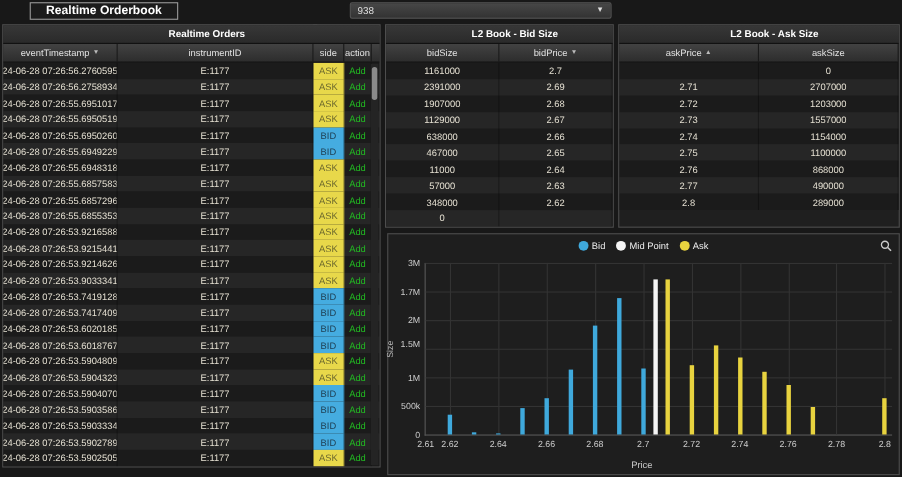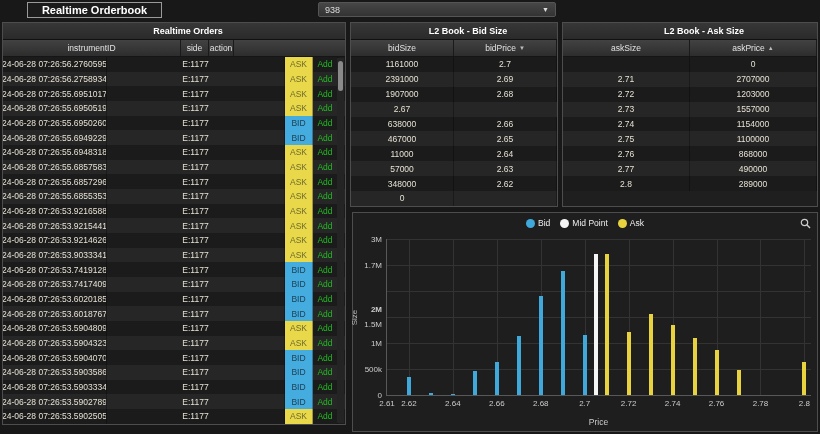--- a/index.html
+++ b/index.html
@@ -43,37 +43,38 @@
   .magnifier{position:absolute;top:5px;right:6px;cursor:pointer;}
 
   .yaxis{position:absolute;left:0;top:26px;width:31px;height:157px;}
   .ylab{position:absolute;right:2px;font-size:8px;color:#ccc;white-space:nowrap;}
   .ylabel{position:absolute;left:-6px;top:100px;transform:rotate(-90deg);font-size:8px;color:#bbb;}
   .plot{position:absolute;left:33px;top:26px;width:425px;height:157px;border-left:1px solid #585858;border-bottom:1px solid #585858;}
   .gridh{position:absolute;left:0;right:0;height:1px;background:#333;}
   .gridv{position:absolute;top:0;bottom:0;width:1px;background:#333;}
   .xlab{position:absolute;top:160px;transform:translateX(-50%);font-size:8px;color:#ccc;}
   .bar{position:absolute;bottom:0;width:4px;}
-  .xtitle{position:absolute;left:33px;top:204px;width:425px;text-align:center;font-size:8.5px;color:#ccc;}
+  .xtitle{position:absolute;left:18px;top:204px;width:425px;text-align:center;font-size:8.5px;color:#ccc;}
 </style>
 </head>
 <body>
 
 <div class="titlebox">
   <span>Realtime Orderbook</span>
 </div>
 <div class="source-label">Source</div>
 <div class="dropdown">
   <span>938</span>
   <span class="caret">▼</span>
 </div>
 
 <div class="panel" id="orders-panel">
   <div class="panel-title">Realtime Orders</div>
   <div class="thead">
+      <div class="th" style="width: 104px;">eventTimestamp<span class="sort">▼</span></div>
       <div class="th" style="width: 178px;">instrumentID</div>
       <div class="th" style="width: 28px;">side</div>
       <div class="th" style="width: 25px;">action</div>
     </div>
   <div class="tbody">
       <div class="tr odd" style="height: 14.68px;">
         <div class="td" style="width: 104px;">2024-06-28 07:26:56.276059590</div>
         <div class="td" style="width: 178px;">E:1177</div>
         <div class="td side-ASK" style="width: 28px;">ASK</div>
         <div class="td action-cell" style="width: 25px;">Add</div>
@@ -241,20 +242,21 @@
       </div>
       <div class="tr even" style="height: 14.9px;">
         <div class="td" style="width: 103px;">2391000</div>
         <div class="td" style="width: 103px;">2.69</div>
       </div>
       <div class="tr odd" style="height: 14.9px;">
         <div class="td" style="width: 103px;">1907000</div>
         <div class="td" style="width: 103px;">2.68</div>
       </div>
       <div class="tr even" style="height: 14.9px;">
+        <div class="td" style="width: 103px;">1129000</div>
         <div class="td" style="width: 103px;">2.67</div>
       </div>
       <div class="tr odd" style="height: 14.9px;">
         <div class="td" style="width: 103px;">638000</div>
         <div class="td" style="width: 103px;">2.66</div>
       </div>
       <div class="tr even" style="height: 14.9px;">
         <div class="td" style="width: 103px;">467000</div>
         <div class="td" style="width: 103px;">2.65</div>
       </div>
@@ -273,22 +275,22 @@
       <div class="tr even" style="height: 14.9px;">
         <div class="td" style="width: 103px;">0</div>
         <div class="td" style="width: 103px;"></div>
       </div>
     </div>
 </div>
 
 <div class="panel" id="ask-panel">
   <div class="panel-title">L2 Book - Ask Size</div>
   <div class="thead">
+      <div class="th" style="width: 127px;">askPrice<span class="sort">▲</span></div>
       <div class="th" style="width: 127px;">askSize</div>
-      <div class="th" style="width: 127px;">askPrice<span class="sort">▲</span></div>
     </div>
   <div class="tbody">
       <div class="tr odd" style="height: 14.9px;">
         <div class="td" style="width: 127px;"></div>
         <div class="td" style="width: 127px;">0</div>
       </div>
       <div class="tr even" style="height: 14.9px;">
         <div class="td" style="width: 127px;">2.71</div>
         <div class="td" style="width: 127px;">2707000</div>
       </div>
@@ -340,22 +342,22 @@
     </div>
   <svg class="magnifier" width="11" height="11" viewBox="0 0 11 11">
     <circle cx="4.5" cy="4.5" r="3.2" fill="none" stroke="#cccccc" stroke-width="1.2"></circle>
     <line x1="7" y1="7" x2="10" y2="10" stroke="#cccccc" stroke-width="1.4"></line>
   </svg>
   <div class="ylabel">Size</div>
   <div class="yaxis">
       <div class="ylab" style="top: 152px;">0</div>
       <div class="ylab" style="top: 126px;">500k</div>
       <div class="ylab" style="top: 100px;">1M</div>
-      <div class="ylab" style="top: 81px; text-align: right;">1.5M</div>
-      <div class="ylab" style="top: 66px; font-weight: bold;">2M</div>
+      <div class="ylab" style="top: 69px; text-align: right;">1.5M</div>
+      <div class="ylab" style="top: 48px;">2M</div>
       <div class="ylab" style="top: 22px;">1.7M</div>
       <div class="ylab" style="top: -4px;">3M</div>
     </div>
   <div class="plot">
       <div class="gridh" style="top: 130px;"></div>
       <div class="gridh" style="top: 104px;"></div>
       <div class="gridh" style="top: 78px;"></div>
       <div class="gridh" style="top: 52px;"></div>
       <div class="gridh" style="top: 26px;"></div>
       <div class="gridh" style="top: 0px;"></div>

